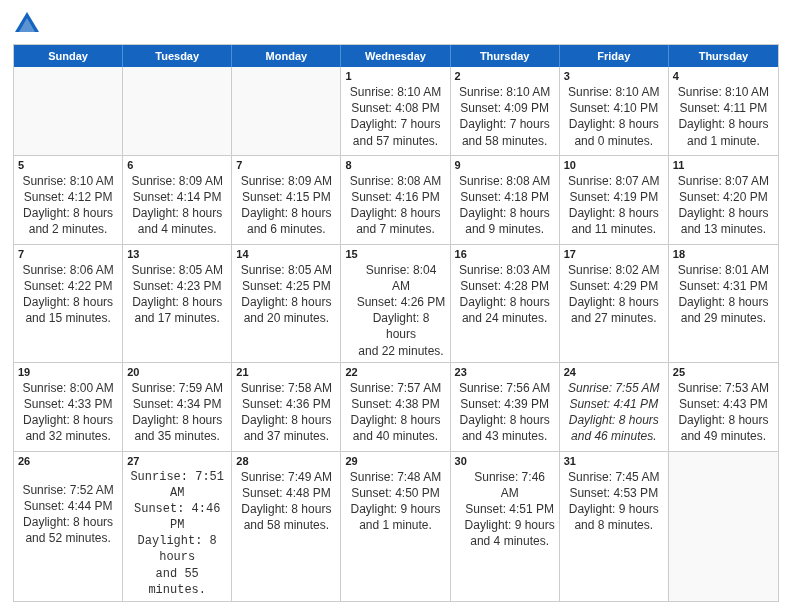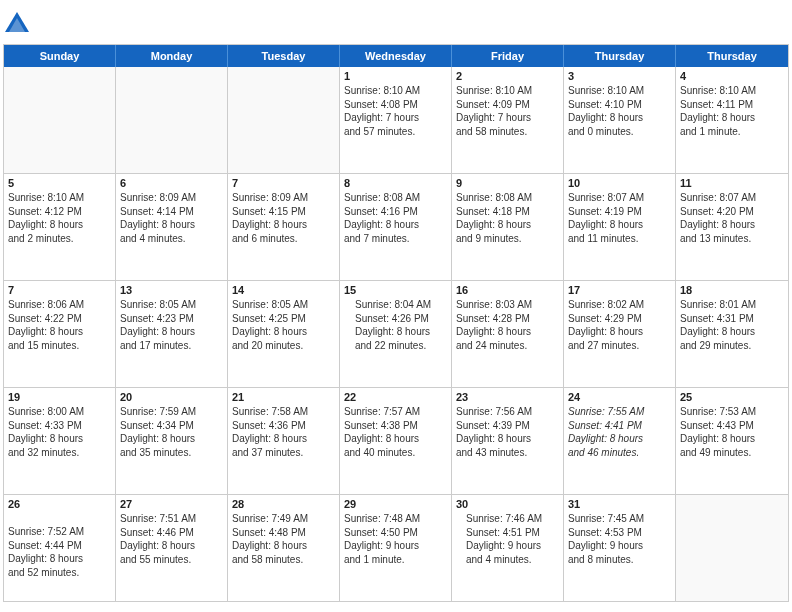--- a/index.html
+++ b/index.html
@@ -6,21 +6,21 @@
     body {
       font-family: Arial, sans-serif;
       background: #fff;
       width: 792px;
       height: 612px;
       overflow: hidden;
     }
     .page {
       width: 792px;
       height: 612px;
-      padding: 10px 3px;
+      padding: 10px 13px;
       display: flex;
       flex-direction: column;
     }
     .header {
       display: flex;
       justify-content: space-between;
       align-items: flex-start;
       margin-bottom: 6px;
     }
     .logo {
@@ -95,23 +95,24 @@
     }
     .cal-cell:last-child { border-right: none; }
     .cal-cell.empty { background: #f9f9f9; }
     .day-num {
       font-size: 11px;
       font-weight: bold;
       margin-bottom: 2px;
       color: #222;
     }
     .cell-text {
-      font-size: 10px;
+      font-size: 12px;
       line-height: 1.35;
       color: #333;
+      text-align: center;
     }
   </style>
 </head>
 <body>
 
 <div class="page">
   <div class="header">
     <div class="logo">
       <svg class="logo-icon" viewBox="0 0 28 28">
         <polygon points="14,2 26,22 2,22" fill="#1565C0"></polygon>
@@ -124,25 +125,25 @@
     </div>
     <div class="title-block">
       <div class="month-title"></div>
       <div class="location"></div>
     </div>
   </div>
 
   <div class="calendar">
     <div class="cal-header-row">
     <div class="cal-header-cell">Sunday</div>
+        <div class="cal-header-cell">Tuesday</div>
         <div class="cal-header-cell">Monday</div>
-        <div class="cal-header-cell">Tuesday</div>
         <div class="cal-header-cell">Wednesday</div>
+        <div class="cal-header-cell">Thursday</div>
         <div class="cal-header-cell">Friday</div>
-        <div class="cal-header-cell">Thursday</div>
         <div class="cal-header-cell">Thursday</div>
       </div>
     <div class="cal-body">
     <div class="cal-row">
           <div class="cal-cell empty"></div>
           <div class="cal-cell empty"></div>
           <div class="cal-cell empty"></div>
           <div class="cal-cell">
             <div class="day-num">1</div>
             <div class="cell-text" style="white-space: pre-line;">Sunrise: 8:10 AM
@@ -328,21 +329,21 @@
         <div class="cal-row">
           <div class="cal-cell">
             <div class="day-num">26</div>
             <div class="cell-text" style="white-space: pre-line; margin-top: 15px;">Sunrise: 7:52 AM
 Sunset: 4:44 PM
 Daylight: 8 hours
 and 52 minutes.</div>
           </div>
           <div class="cal-cell">
             <div class="day-num">27</div>
-            <div class="cell-text" style="white-space: pre-line;">Sunrise: 7:51 AM
+            <div class="cell-text" style="white-space: pre-line; font-family: Liberation Mono, monospace;">Sunrise: 7:51 AM
 Sunset: 4:46 PM
 Daylight: 8 hours
 and 55 minutes.</div>
           </div>
           <div class="cal-cell">
             <div class="day-num">28</div>
             <div class="cell-text" style="white-space: pre-line;">Sunrise: 7:49 AM
 Sunset: 4:48 PM
 Daylight: 8 hours
 and 58 minutes.</div>

